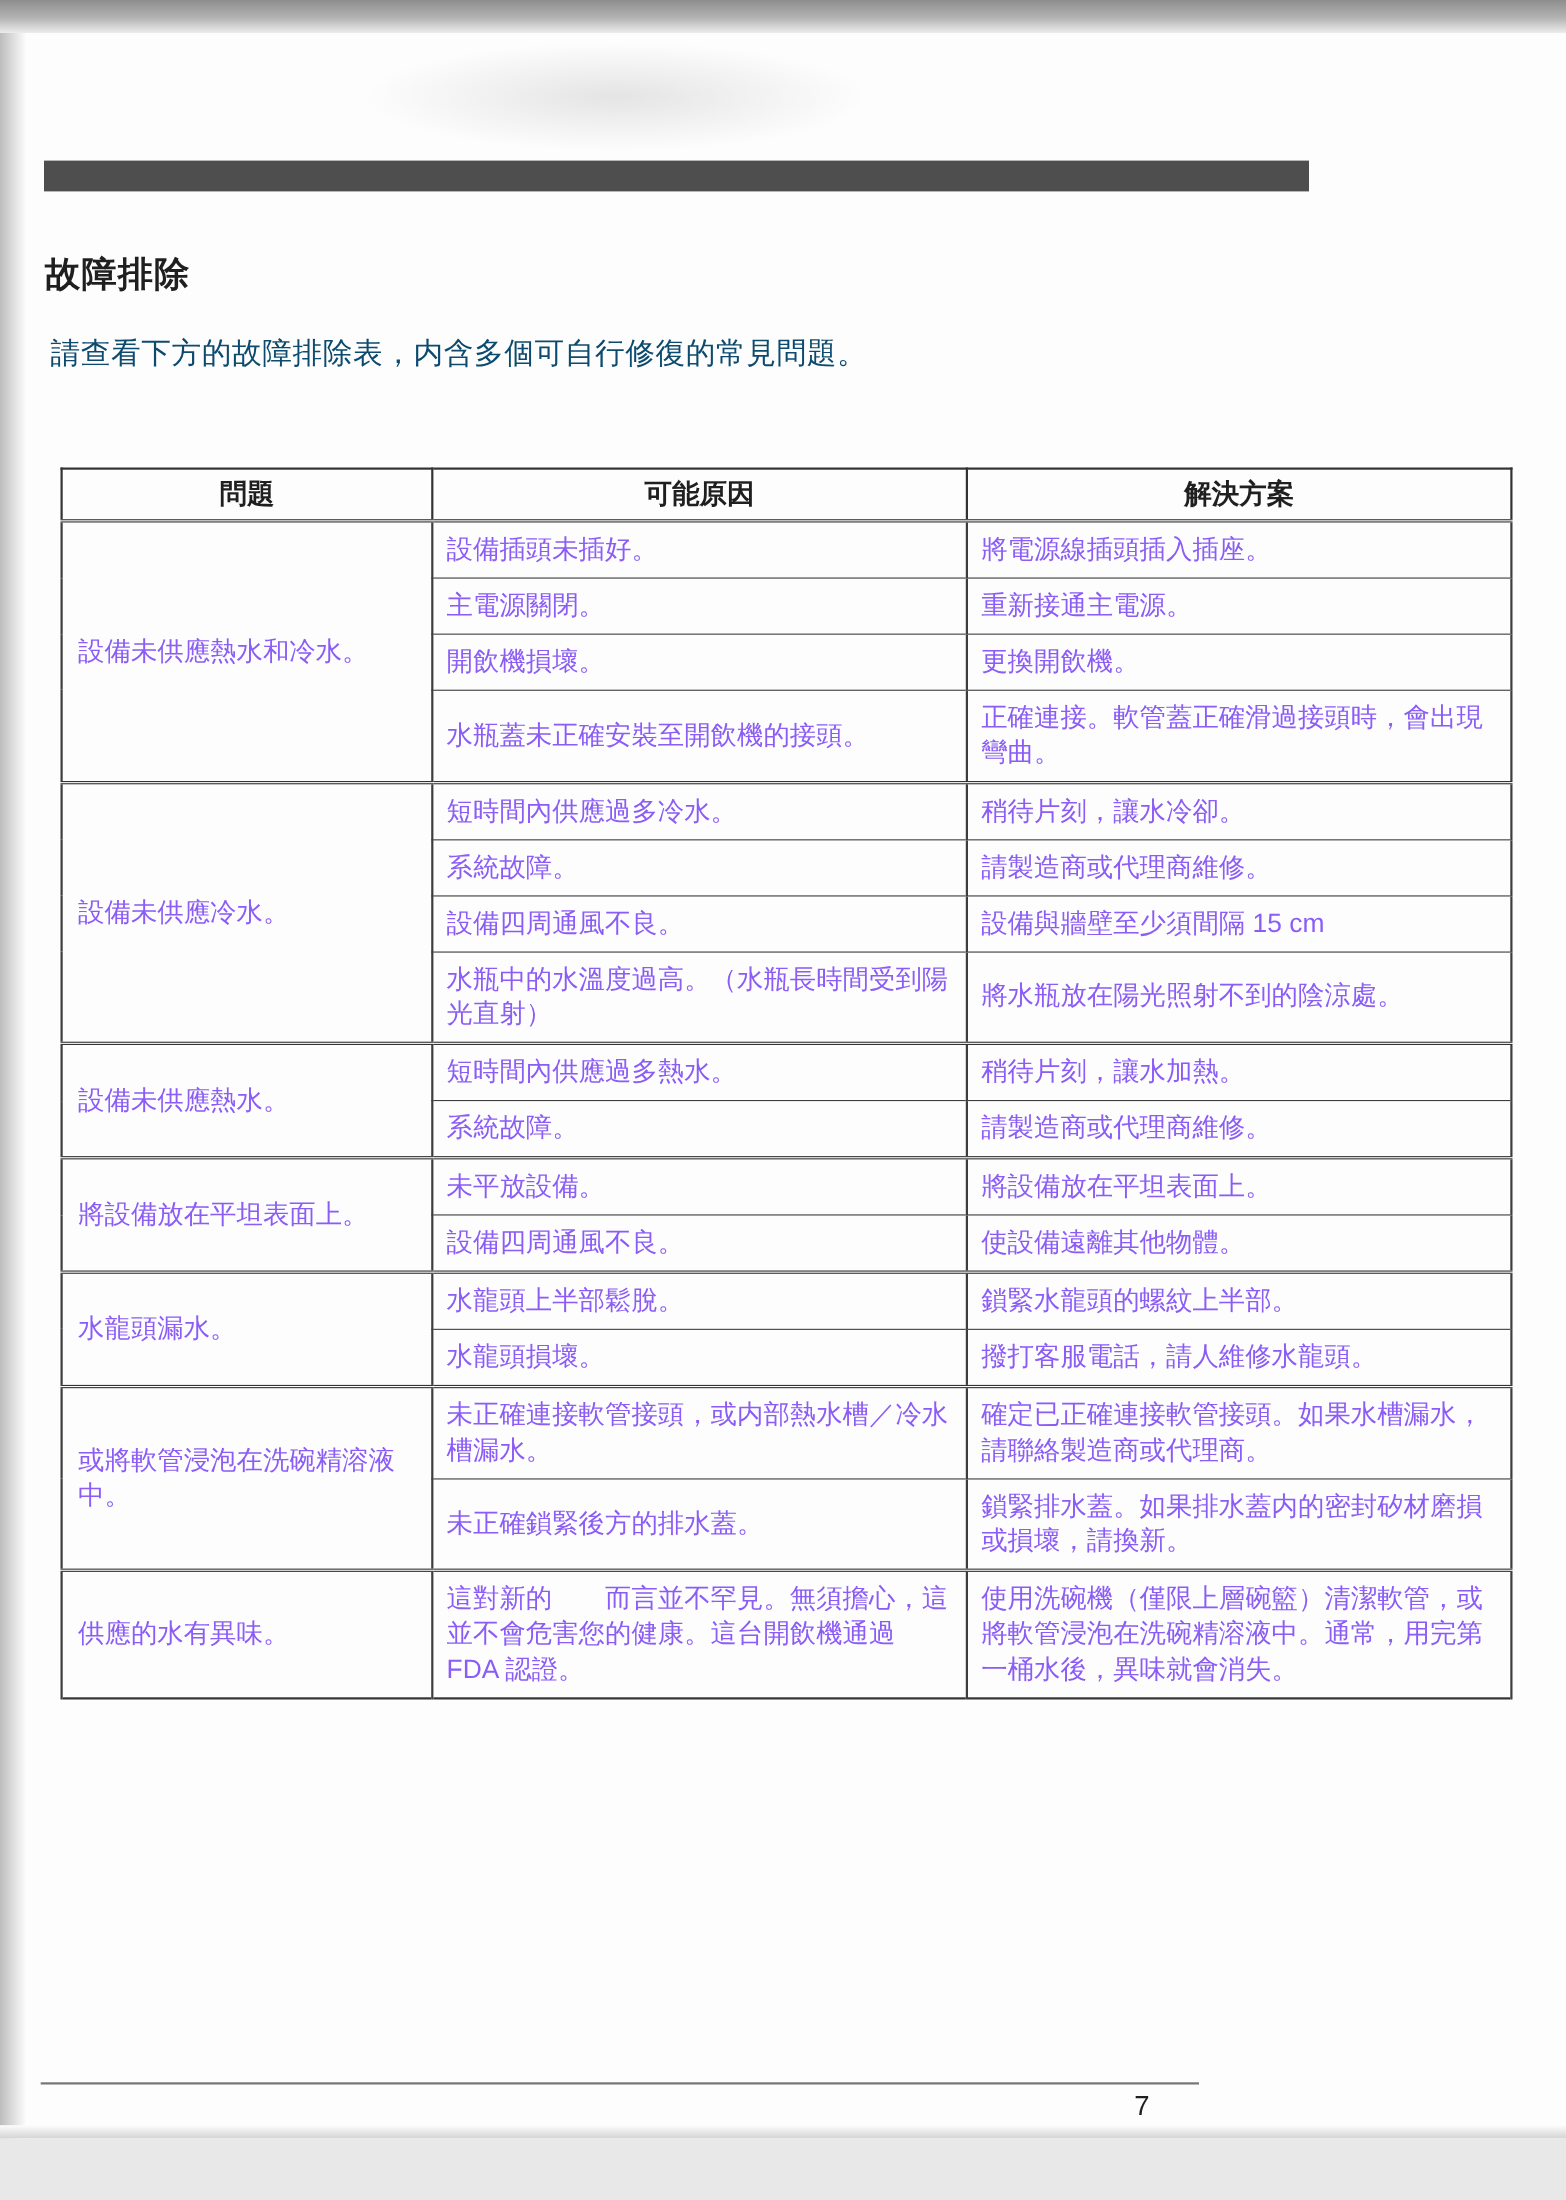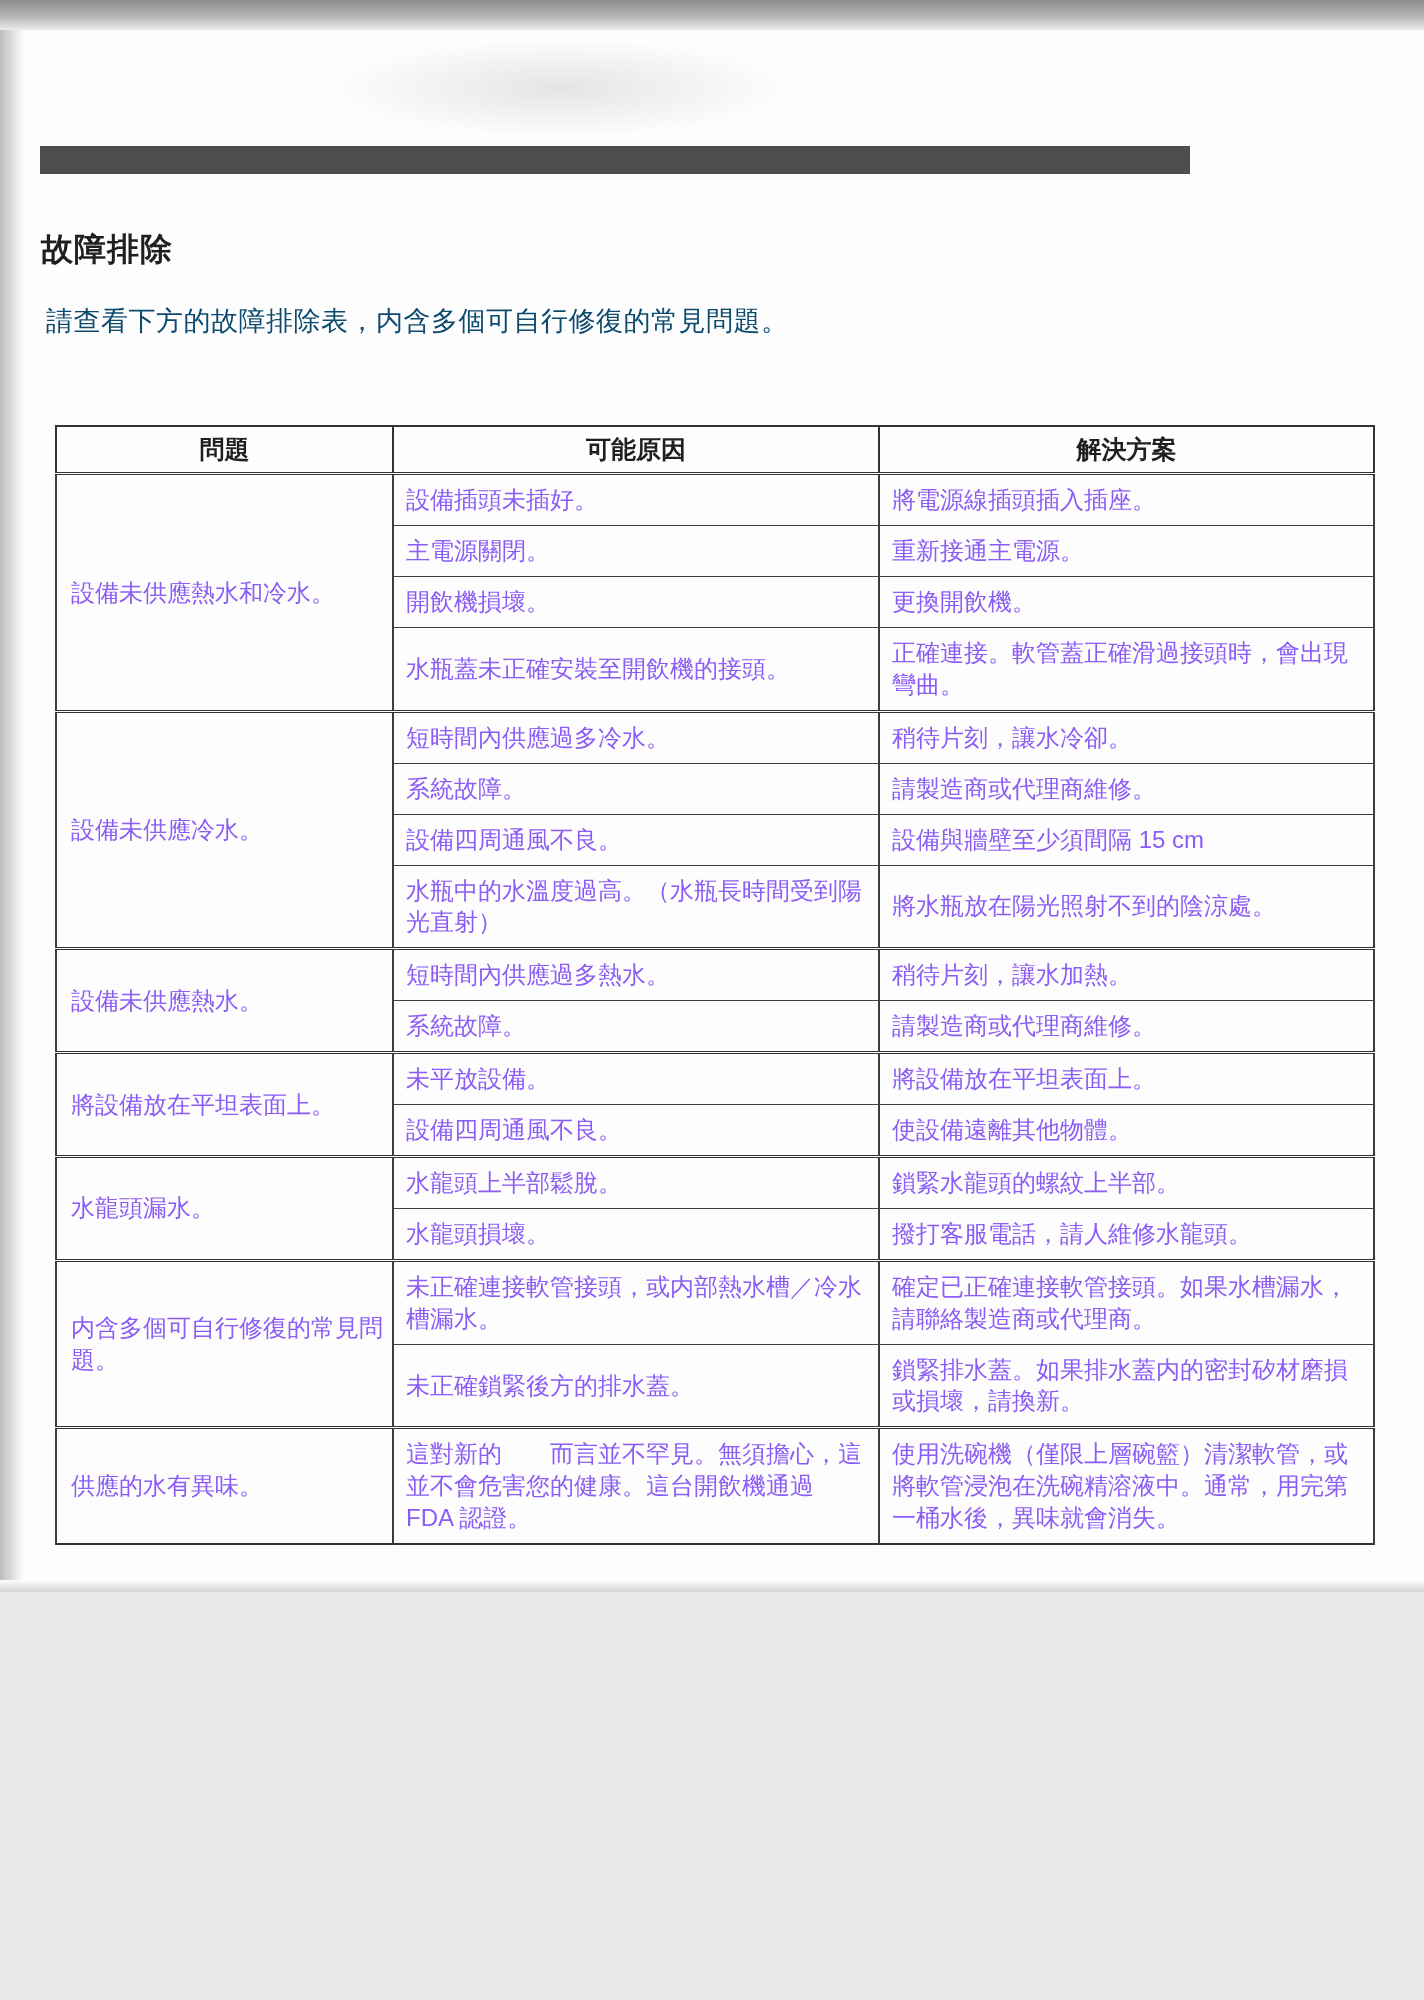--- a/index.html
+++ b/index.html
@@ -3,21 +3,21 @@
 <meta charset="utf-8">
 <style>
   html, body { margin: 0; padding: 0; }
   body {
     font-family: "Liberation Sans", "DejaVu Sans", sans-serif;
     background: #e8e8e8;
   }
   .page {
     position: relative;
     width: 1424px;
-    height: 1592px;
+    height: 1944px;
     background: #fdfdfd;
     overflow: hidden;
     color: #262626;
   }
   
   .edge-top {
     position: absolute; top: 0; left: 0; right: 0; height: 30px;
     background: linear-gradient(180deg, #8d8d8d 0%, #b4b4b4 55%, #ececec 100%);
   }
   .edge-left {
@@ -166,21 +166,21 @@
         <tr class="group-start">
           <td rowspan="2" class="problem-cell">水龍頭漏水。</td>
           <td class="cause-cell">水龍頭上半部鬆脫。</td>
           <td class="solution-cell">鎖緊水龍頭的螺紋上半部。</td>
         </tr>
         <tr>
           <td class="cause-cell">水龍頭損壞。</td>
           <td class="solution-cell">撥打客服電話，請人維修水龍頭。</td>
         </tr>
         <tr class="group-start">
-          <td rowspan="2" class="problem-cell">内含多個可自行修復的常見問題。</td>
+          <td rowspan="2" class="problem-cell">或將軟管浸泡在洗碗精溶液中。</td>
           <td class="cause-cell">未正確連接軟管接頭，或内部熱水槽／冷水槽漏水。</td>
           <td class="solution-cell">確定已正確連接軟管接頭。如果水槽漏水，請聯絡製造商或代理商。</td>
         </tr>
         <tr>
           <td class="cause-cell">未正確鎖緊後方的排水蓋。</td>
           <td class="solution-cell">鎖緊排水蓋。如果排水蓋内的密封矽材磨損或損壞，請換新。</td>
         </tr>
         <tr class="group-start">
           <td rowspan="1" class="problem-cell">供應的水有異味。</td>
           <td class="cause-cell">這對新的　　而言並不罕見。無須擔心，這並不會危害您的健康。這台開飲機通過 FDA 認證。</td>

